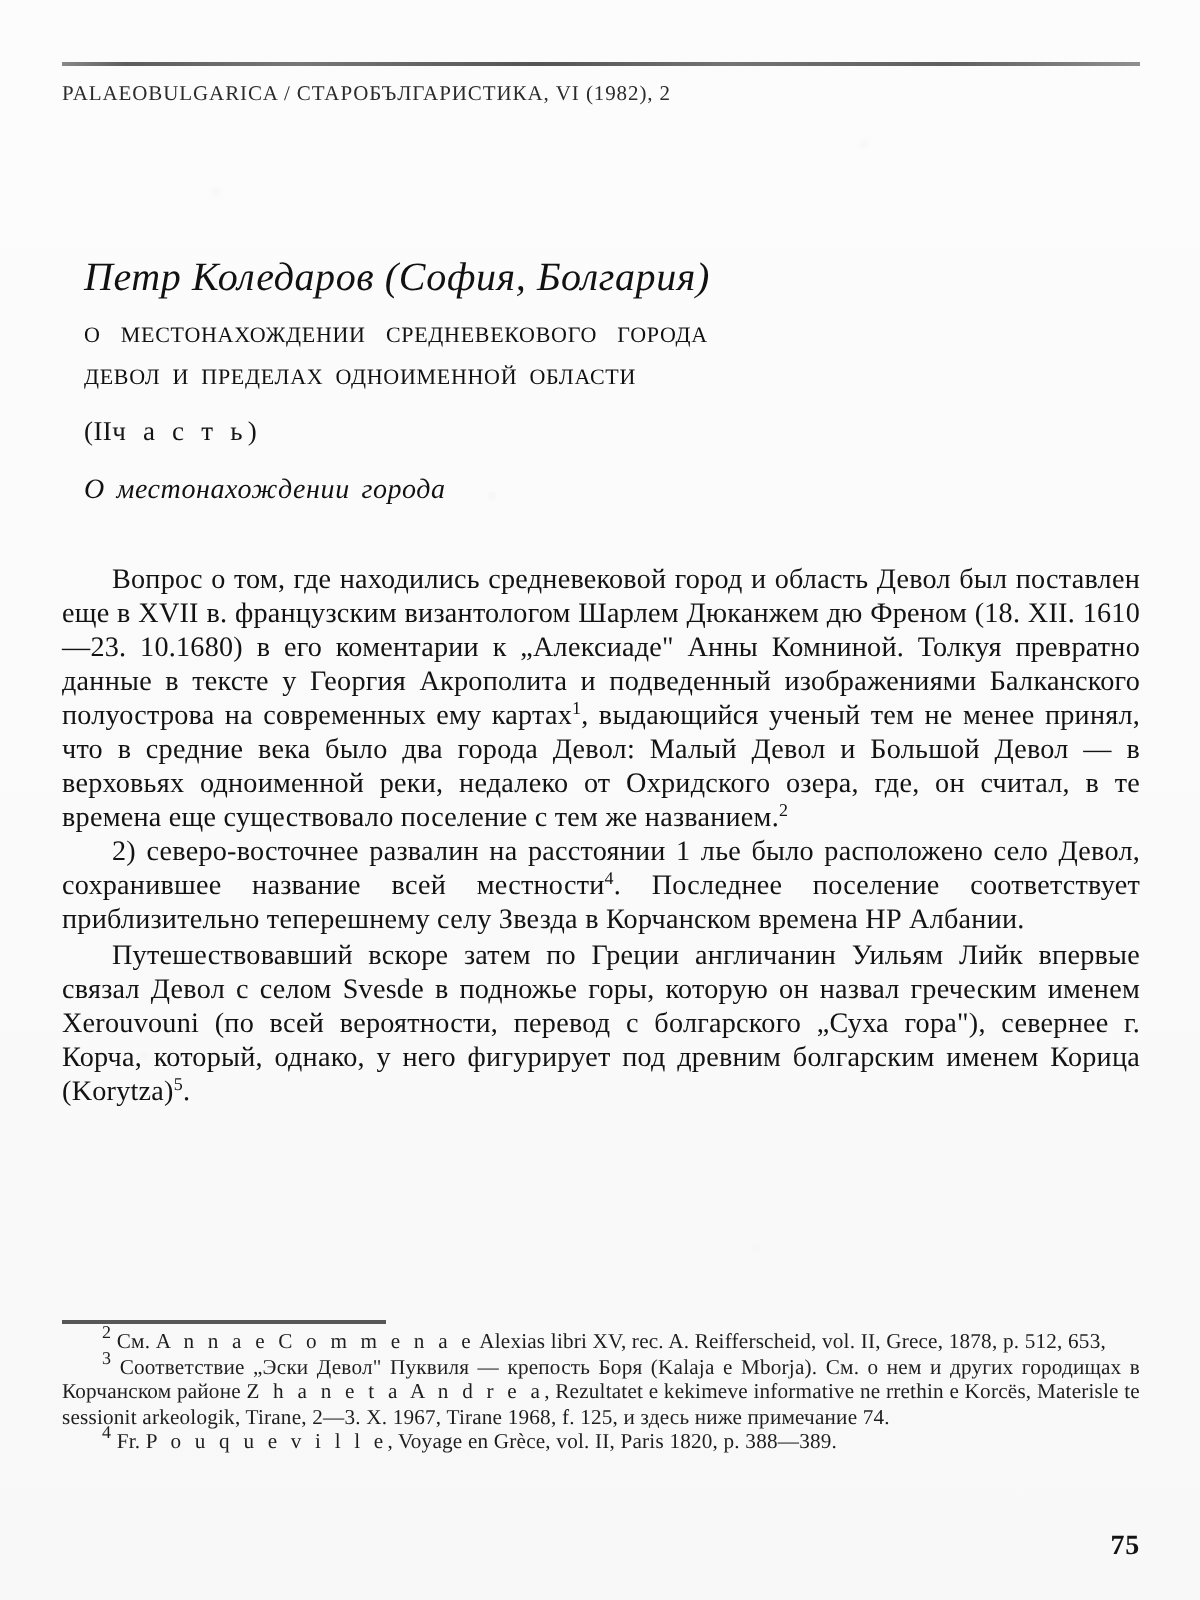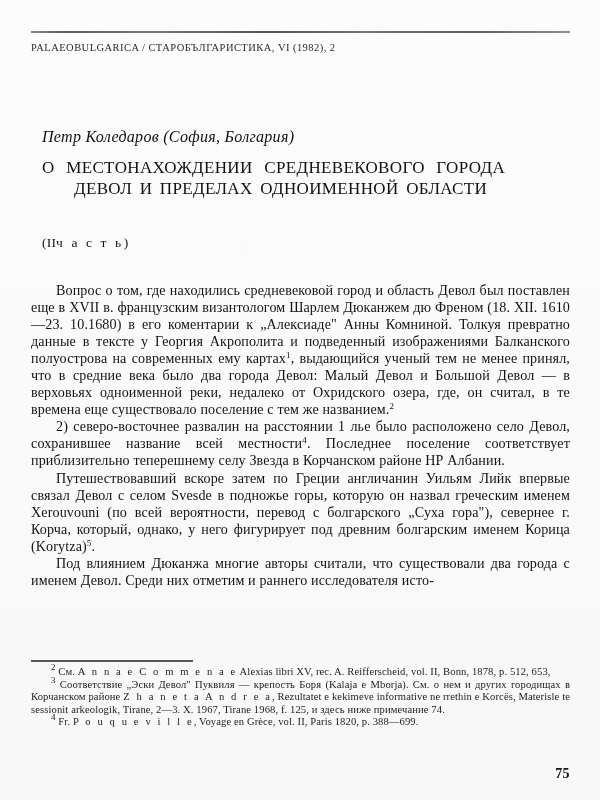--- a/index.html
+++ b/index.html
@@ -63,50 +63,49 @@
         #555 62%, #3c3c3c 82%, #777 100%);
     opacity: 0.82;
   }
 
   
   .byline {
     position: absolute;
     top: 128px;
     left: 11px;
     font-style: italic;
-    font-size: 16px;
+    font-size: 20px;
     letter-spacing: 0.3px;
     color: #111;
   }
 
   .title {
     position: absolute;
     top: 158px;
     left: 11px;
     right: 0;
-    font-size: 17px;
+    font-size: 11px;
     line-height: 20.5px;
     letter-spacing: 0.35px;
     color: #111;
   }
   .title .tl {
     display: block;
     white-space: nowrap;
   }
   .title .tl-1 { word-spacing: 7px; }
-  .title .tl-2 { word-spacing: 3px; margin-left: 32px; }
+  .title .tl-2 { word-spacing: 3px; }
 
   .partline {
     position: absolute;
     top: 208px;
     left: 11px;
     font-size: 13.5px;
     letter-spacing: 0.2px;
     color: #151515;
-    margin-top: 27px;
   }
   .sp { letter-spacing: 2.6px; }
 
   .subhead {
     position: absolute;
     top: 238px;
     left: 11px;
     font-style: italic;
     font-size: 14px;
     letter-spacing: 0.3px;
@@ -188,32 +187,32 @@
 
     <div class="byline">Петр Коледаров (София, Болгария)</div>
 
     <div class="title">
       <span class="tl tl-1">О МЕСТОНАХОЖДЕНИИ СРЕДНЕВЕКОВОГО ГОРОДА</span>
       <span class="tl tl-2">ДЕВОЛ И ПРЕДЕЛАХ ОДНОИМЕННОЙ ОБЛАСТИ</span>
     </div>
 
     <div class="partline"><span>(II</span><span class="sp">ч а с т ь</span><span>)</span></div>
 
+    <div class="subhead">О местонахождении города</div>
 
     <div class="body">
       <p><span>Вопрос о том, где находились средневековой город и область Девол был поставлен еще в XVII в. французским византологом Шарлем Дюканжем дю Френом (18. XII. 1610—23. 10.1680) в его коментарии к „Алексиаде" Анны Комниной. Толкуя превратно данные в тексте у Георгия Акрополита и подведенный изображениями Балканского полуострова на современных ему картах</span><sup>1</sup><span>, выдающийся ученый тем не менее принял, что в средние века было два города Девол: Малый Девол и Большой Девол — в верховьях одноименной реки, недалеко от Охридского озера, где, он считал, в те времена еще существовало поселение с тем же названием.</span><sup>2</sup></p>
-      <p class="item"><span>2) северо-восточнее развалин на расстоянии 1 лье было расположено село Девол,  сохранившее название всей местности</span><sup>4</sup><span>. Последнее поселение соответствует приблизительно теперешнему селу Звезда в Корчанском районе НР Албании.</span></p>
+      <p class="item"><span>2) северо-восточнее развалин на расстоянии 1 лье было расположено село Девол,  сохранившее название всей местности</span><sup>4</sup><span>. Последнее поселение соответствует приблизительно теперешнему селу Звезда в Корчанском времена НР Албании.</span></p>
       <p><span>Путешествовавший вскоре затем по Греции англичанин Уильям Лийк впервые связал Девол с селом Svesde в подножье горы, которую он назвал греческим именем Xerouvouni (по всей вероятности, перевод с болгарского „Суха гора"), севернее г. Корча, который, однако, у него фигурирует под древним болгарским именем Корица (Korytza)</span><sup>5</sup><span>.</span></p>
-      <p>Под влиянием Дюканжа многие авторы считали, что существовали два города с именем Девол. Среди них отметим и раннего исследователя исто-</p>
     </div>
 
     <div class="fn-rule"></div>
 
     <div class="footnotes">
-      <p><sup>2</sup> <span>См.</span> <span class="fsp">A n n a e   C o m m e n a e</span> <span>Alexias libri XV, rec. A. Reifferscheid, vol. II, Bonn, 1878, p. 512, 653,</span></p>
+      <p><sup>2</sup> <span>См.</span> <span class="fsp">A n n a e   C o m m e n a e</span> <span>Alexias libri XV, rec. A. Reifferscheid, vol. II, Grece, 1878, p. 512, 653,</span></p>
       <p><sup>3</sup> <span>Соответствие „Эски Девол" Пуквиля — крепость Боря (Kalaja e  Mborja). См. о нем и других городищах в Корчанском районе</span> <span class="fsp">Z h a n e t a   A n d r e a</span><span>, Rezultatet e kekimeve informative ne rrethin e Korcës, Materisle te sessionit arkeologik, Tirane, 2—3. X. 1967, Tirane 1968, f. 125, и здесь ниже примечание 74.</span></p>
-      <p><sup>4</sup> <span>Fr.</span> <span class="fsp">P o u q u e v i l l e</span><span>, Voyage en Grèce, vol. II, Paris 1820, p. 388—699.</span></p>
+      <p><sup>4</sup> <span>Fr.</span> <span class="fsp">P o u q u e v i l l e</span><span>, Voyage en Grèce, vol. II, Paris 1820, p. 388—389.</span></p>
     </div>
 
   </div>
 
   <div class="folio">75</div>
 </div>
 
 </body></html>

